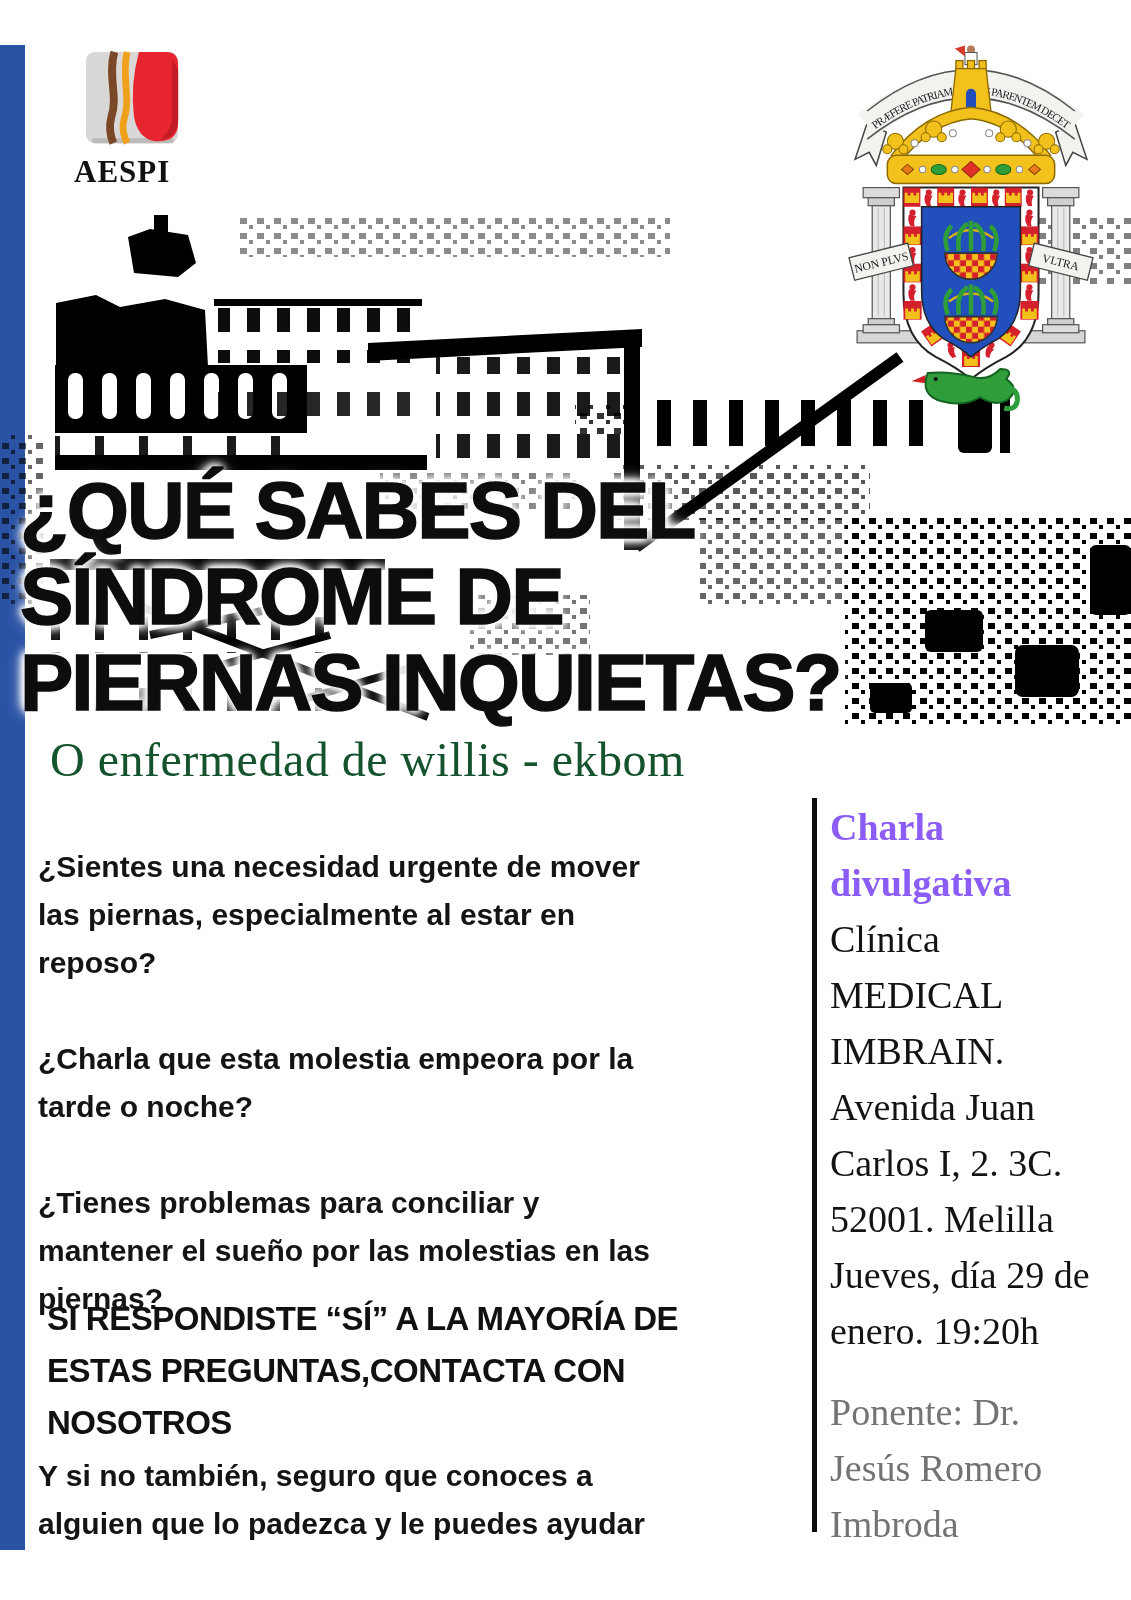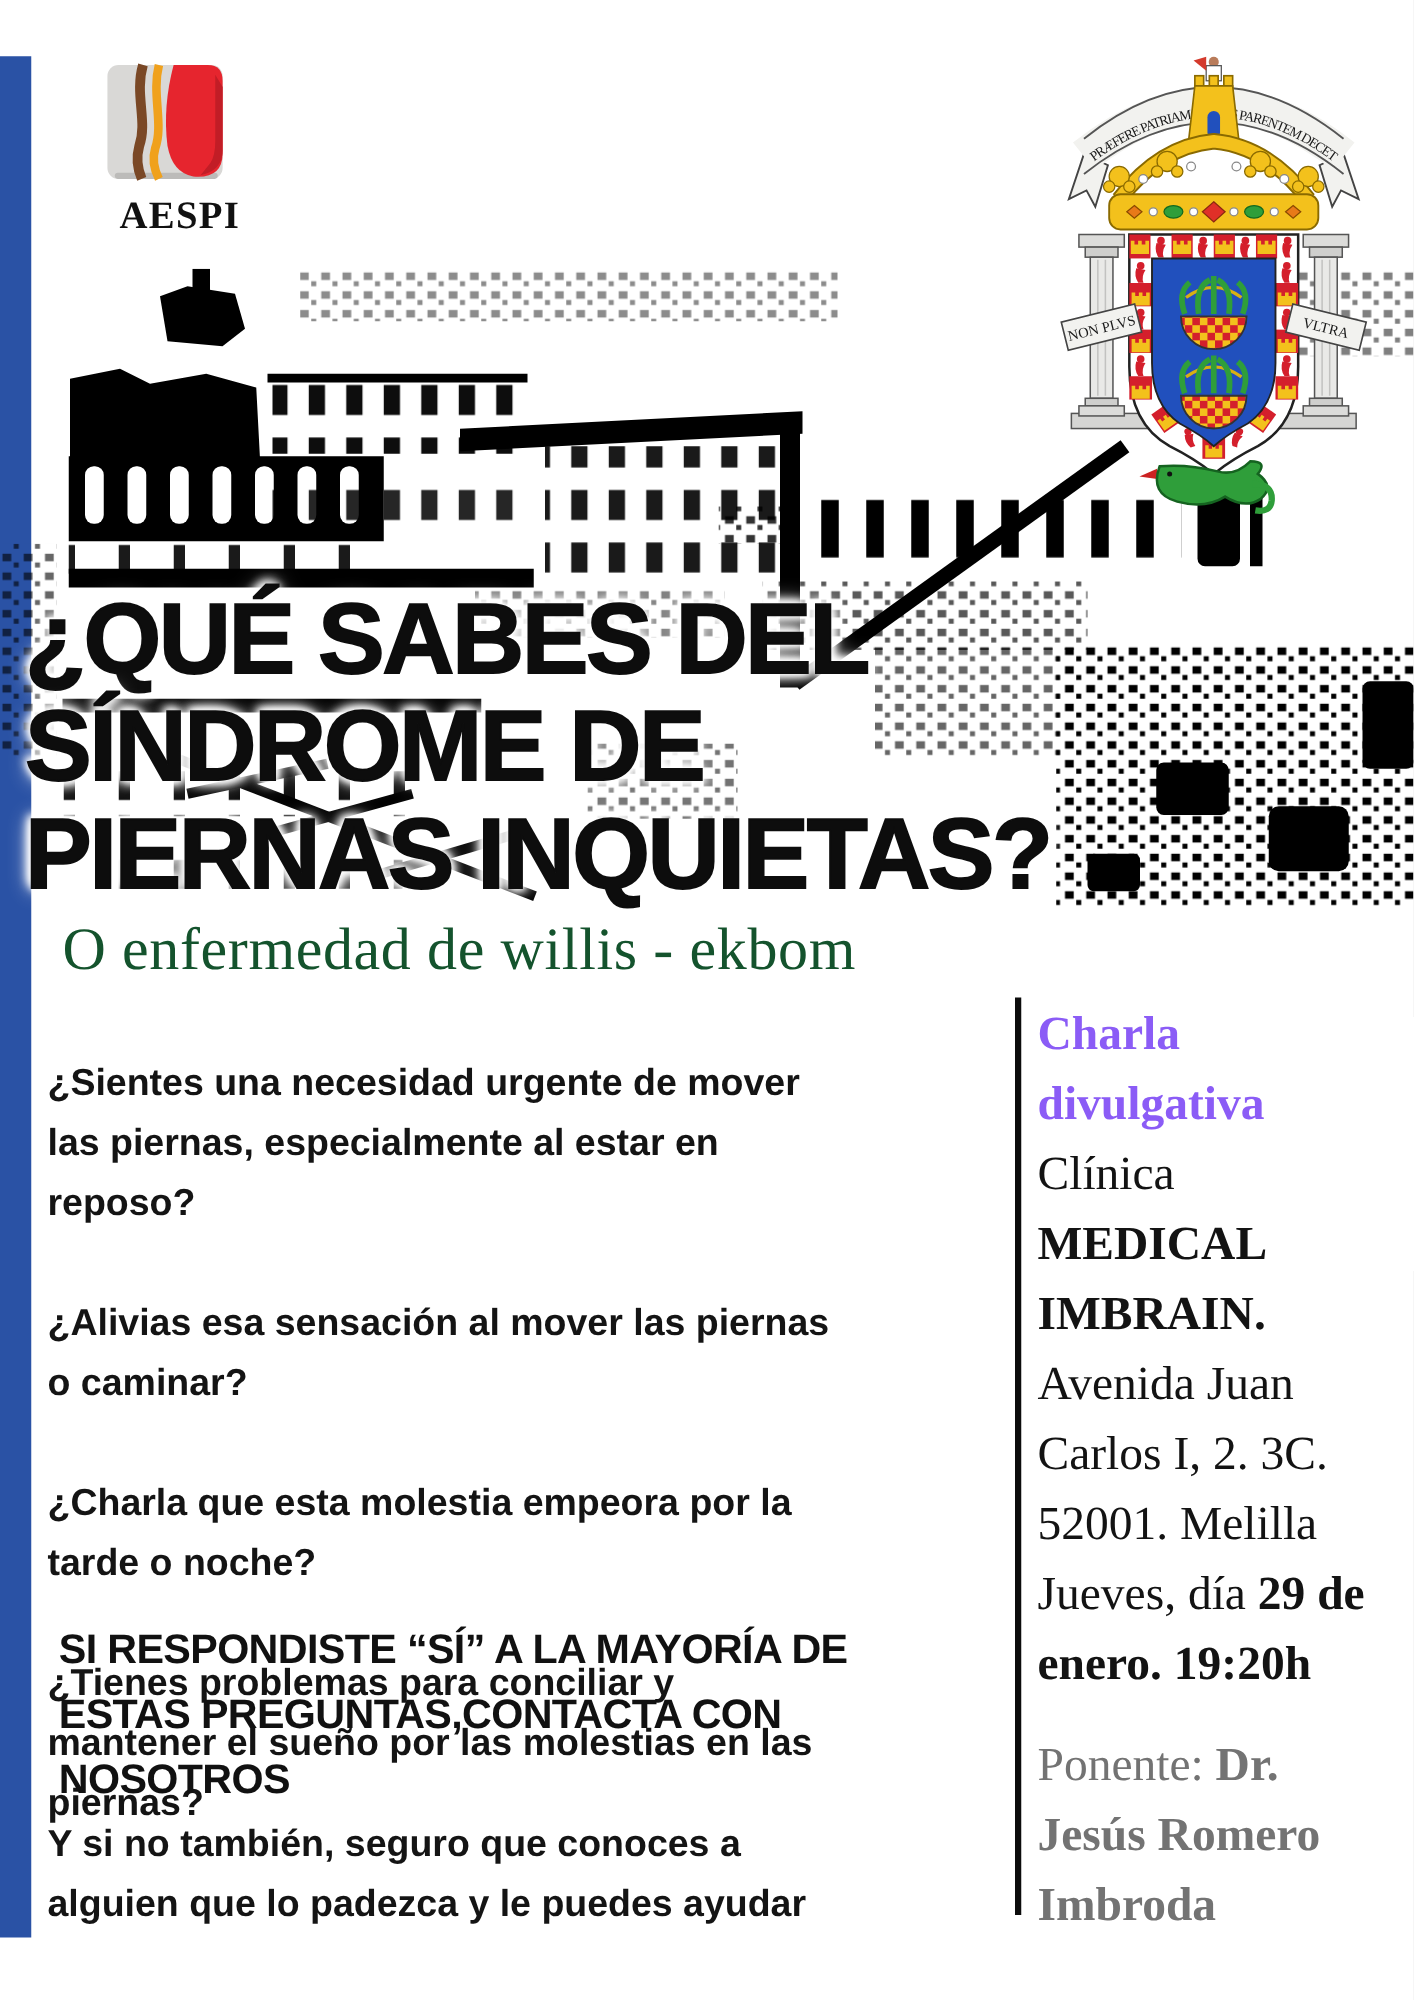--- a/index.html
+++ b/index.html
@@ -2,21 +2,21 @@
 <html><head>
 <meta charset="utf-8">
 <style>
   html,body{margin:0;padding:0;background:#e9e9e9;}
   .poster{position:relative;width:1131px;height:1600px;background:#ffffff;overflow:hidden;
           font-family:"Liberation Sans",sans-serif;margin:0 auto;}
   .poster *{box-sizing:border-box;}
 
   .blue-bar{position:absolute;left:0;top:45px;width:25px;height:1505px;background:#2a52a5;}
 
-  .logo-wrap{position:absolute;left:74px;top:50px;width:118px;text-align:right;}
+  .logo-wrap{position:absolute;left:74px;top:50px;width:118px;text-align:left;}
   .logo-svg{display:block;width:116px;height:100px;margin:0 auto;}
   .logo-label{font-family:"Liberation Serif",serif;font-weight:700;font-size:31px;
               letter-spacing:1px;color:#111;margin-top:4px;}
 
   .skyline{position:absolute;left:0;top:215px;width:1131px;height:510px;}
 
   .coat{position:absolute;left:845px;top:36px;width:252px;height:404px;}
 
   .title{position:absolute;left:20px;top:468px;width:1080px;text-align:left;
          font-weight:700;font-size:80px;line-height:86px;letter-spacing:-2px;color:#0d0d0d;
@@ -34,21 +34,21 @@
        line-height:52px;letter-spacing:-0.5px;color:#111;white-space:pre-line;margin-left:11px;}
 
   .followup{position:absolute;left:38px;top:1452px;width:772px;font-size:30px;font-weight:700;
             line-height:48px;color:#141414;white-space:pre-line;}
 
   .divider{position:absolute;left:812px;top:798px;width:5px;height:734px;background:#0c0c0c;}
 
   .event{position:absolute;left:830px;top:799px;width:300px;font-family:"Liberation Serif",serif;
          font-size:38px;line-height:56px;color:#131313;white-space:pre-line;}
   .event .red{color:#8b5cf6;font-weight:700;}
-  .event b,.speaker b{font-weight:700;}
+  .event b,.speaker b{font-weight:400;}
   .speaker{position:absolute;left:830px;top:1384px;width:300px;font-family:"Liberation Serif",serif;
            font-size:38px;line-height:56px;color:#737373;white-space:pre-line;}
 </style>
 </head>
 <body>
 
 <div class="poster">
 
   <div class="blue-bar"></div>
 
@@ -326,22 +326,20 @@
     <div>SÍNDROME DE</div>
     <div>PIERNAS INQUIETAS?</div>
   </div>
 
   <div class="subtitle">O enfermedad de willis - ekbom</div>
 
   <div class="questions">
     <p>¿Sientes una necesidad urgente de mover
 las piernas, especialmente al estar en
 reposo?</p>
-    <p>¿Alivias esa sensación al mover las piernas
-o caminar?</p>
     <p>¿Charla que esta molestia empeora por la
 tarde o noche?</p>
     <p>¿Tienes problemas para conciliar y
 mantener el sueño por las molestias en las
 piernas?</p>
   </div>
 
   <div class="cta">SI RESPONDISTE “SÍ” A LA MAYORÍA DE
 ESTAS PREGUNTAS,CONTACTA CON
 NOSOTROS</div>

